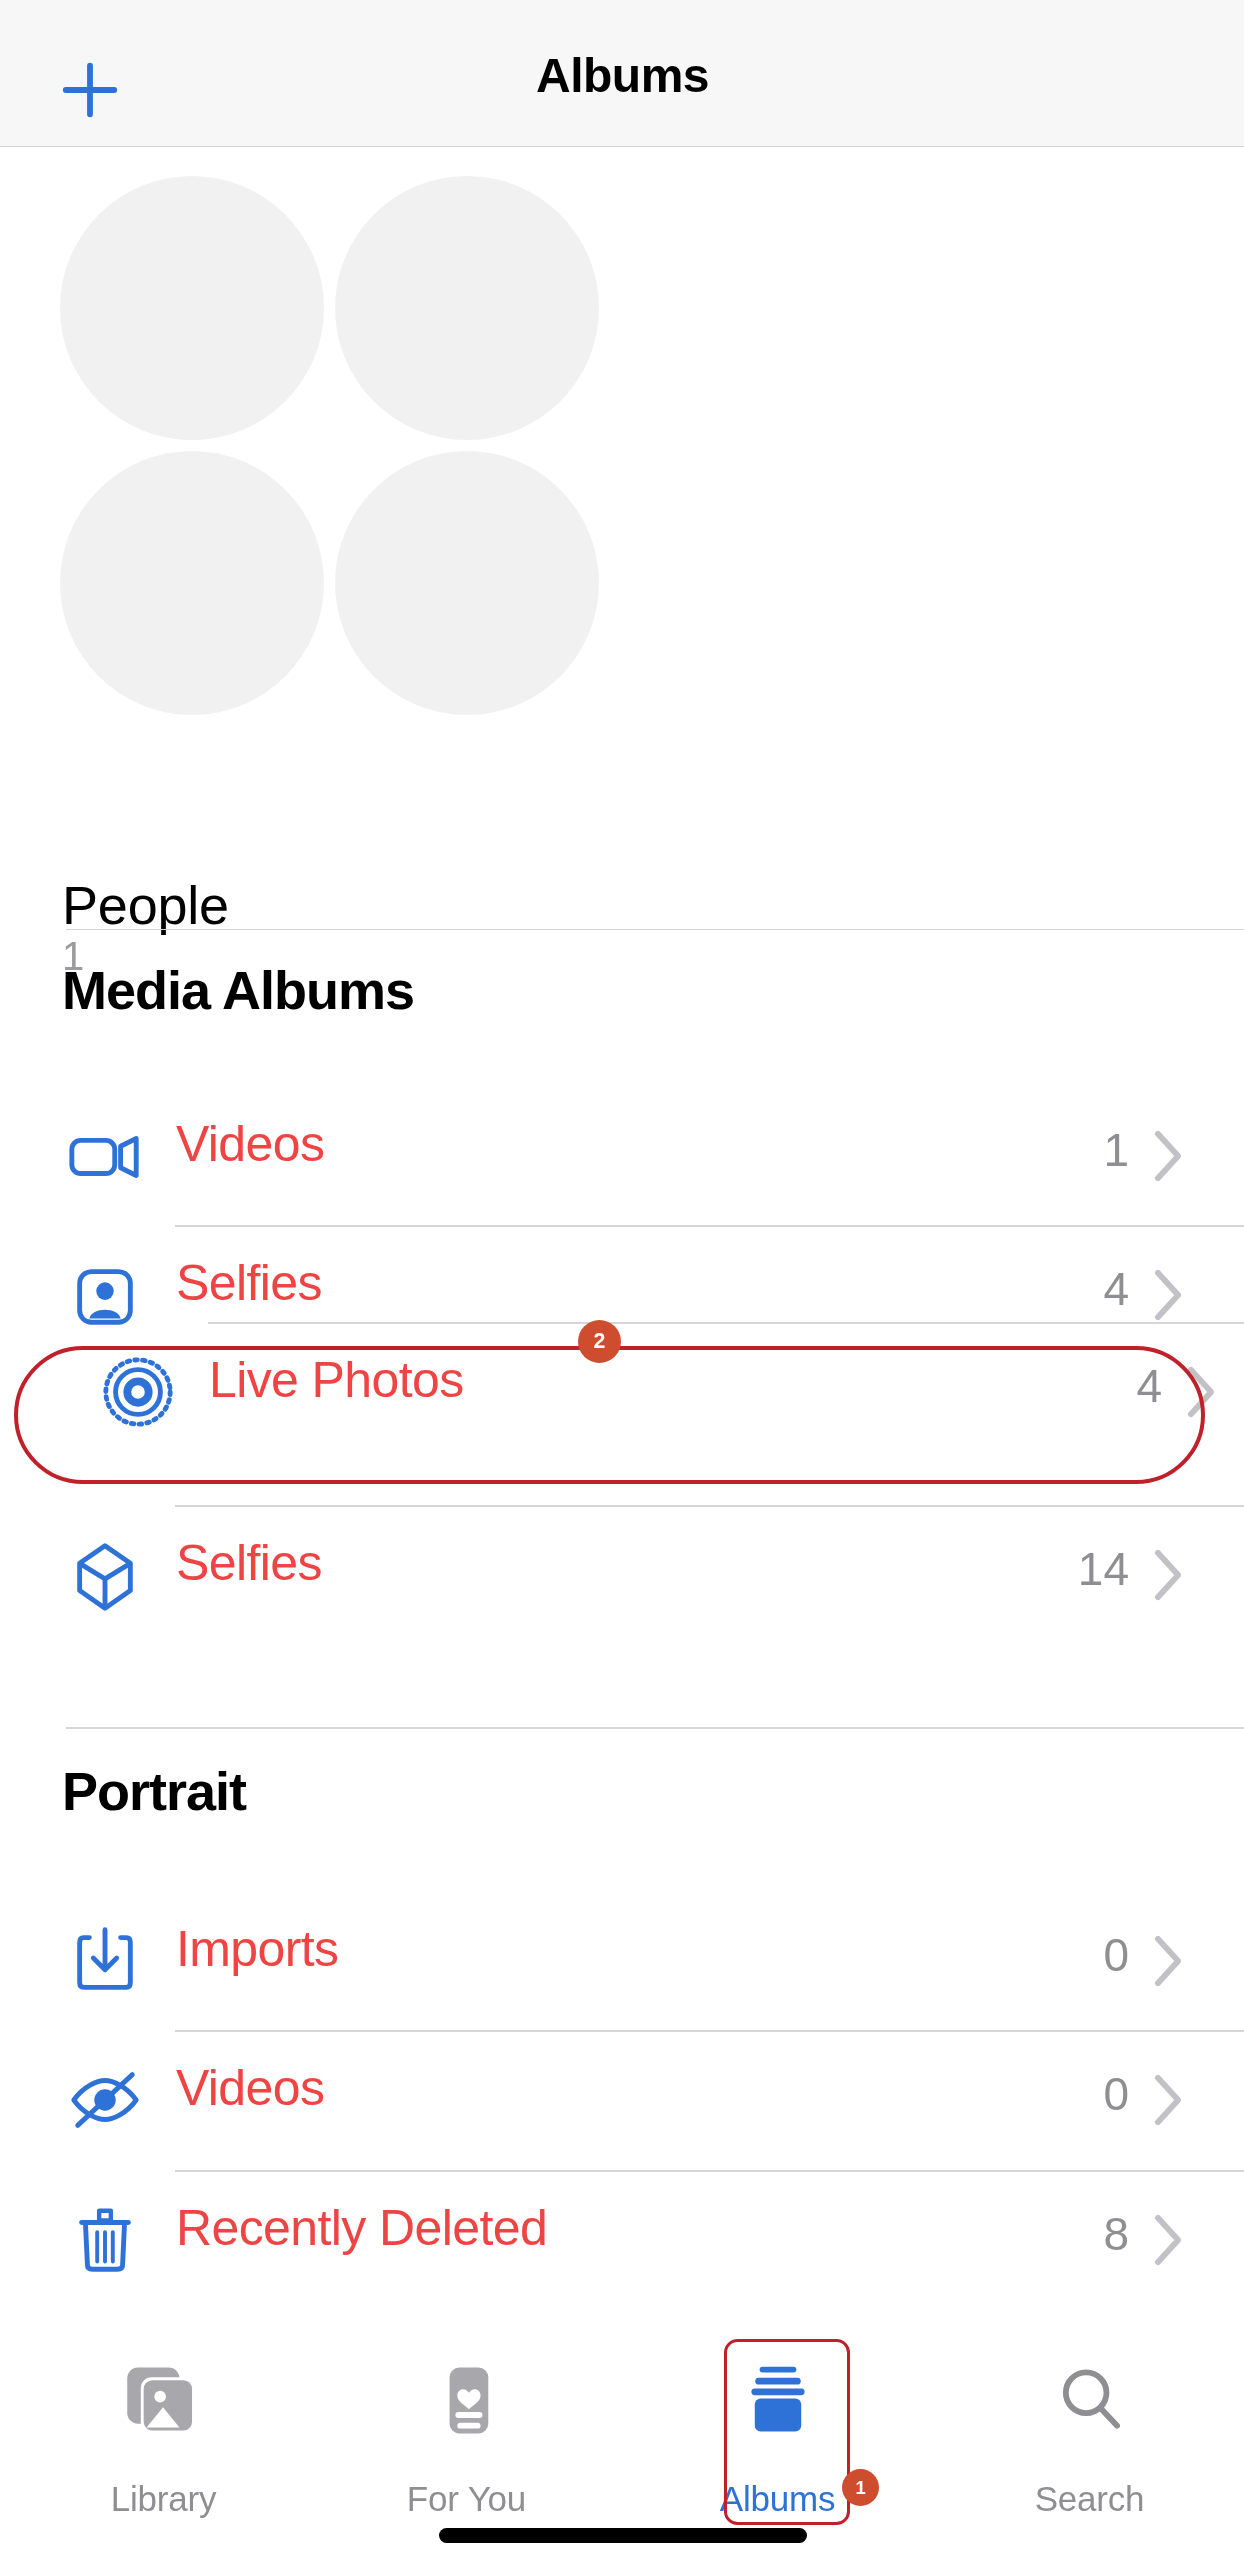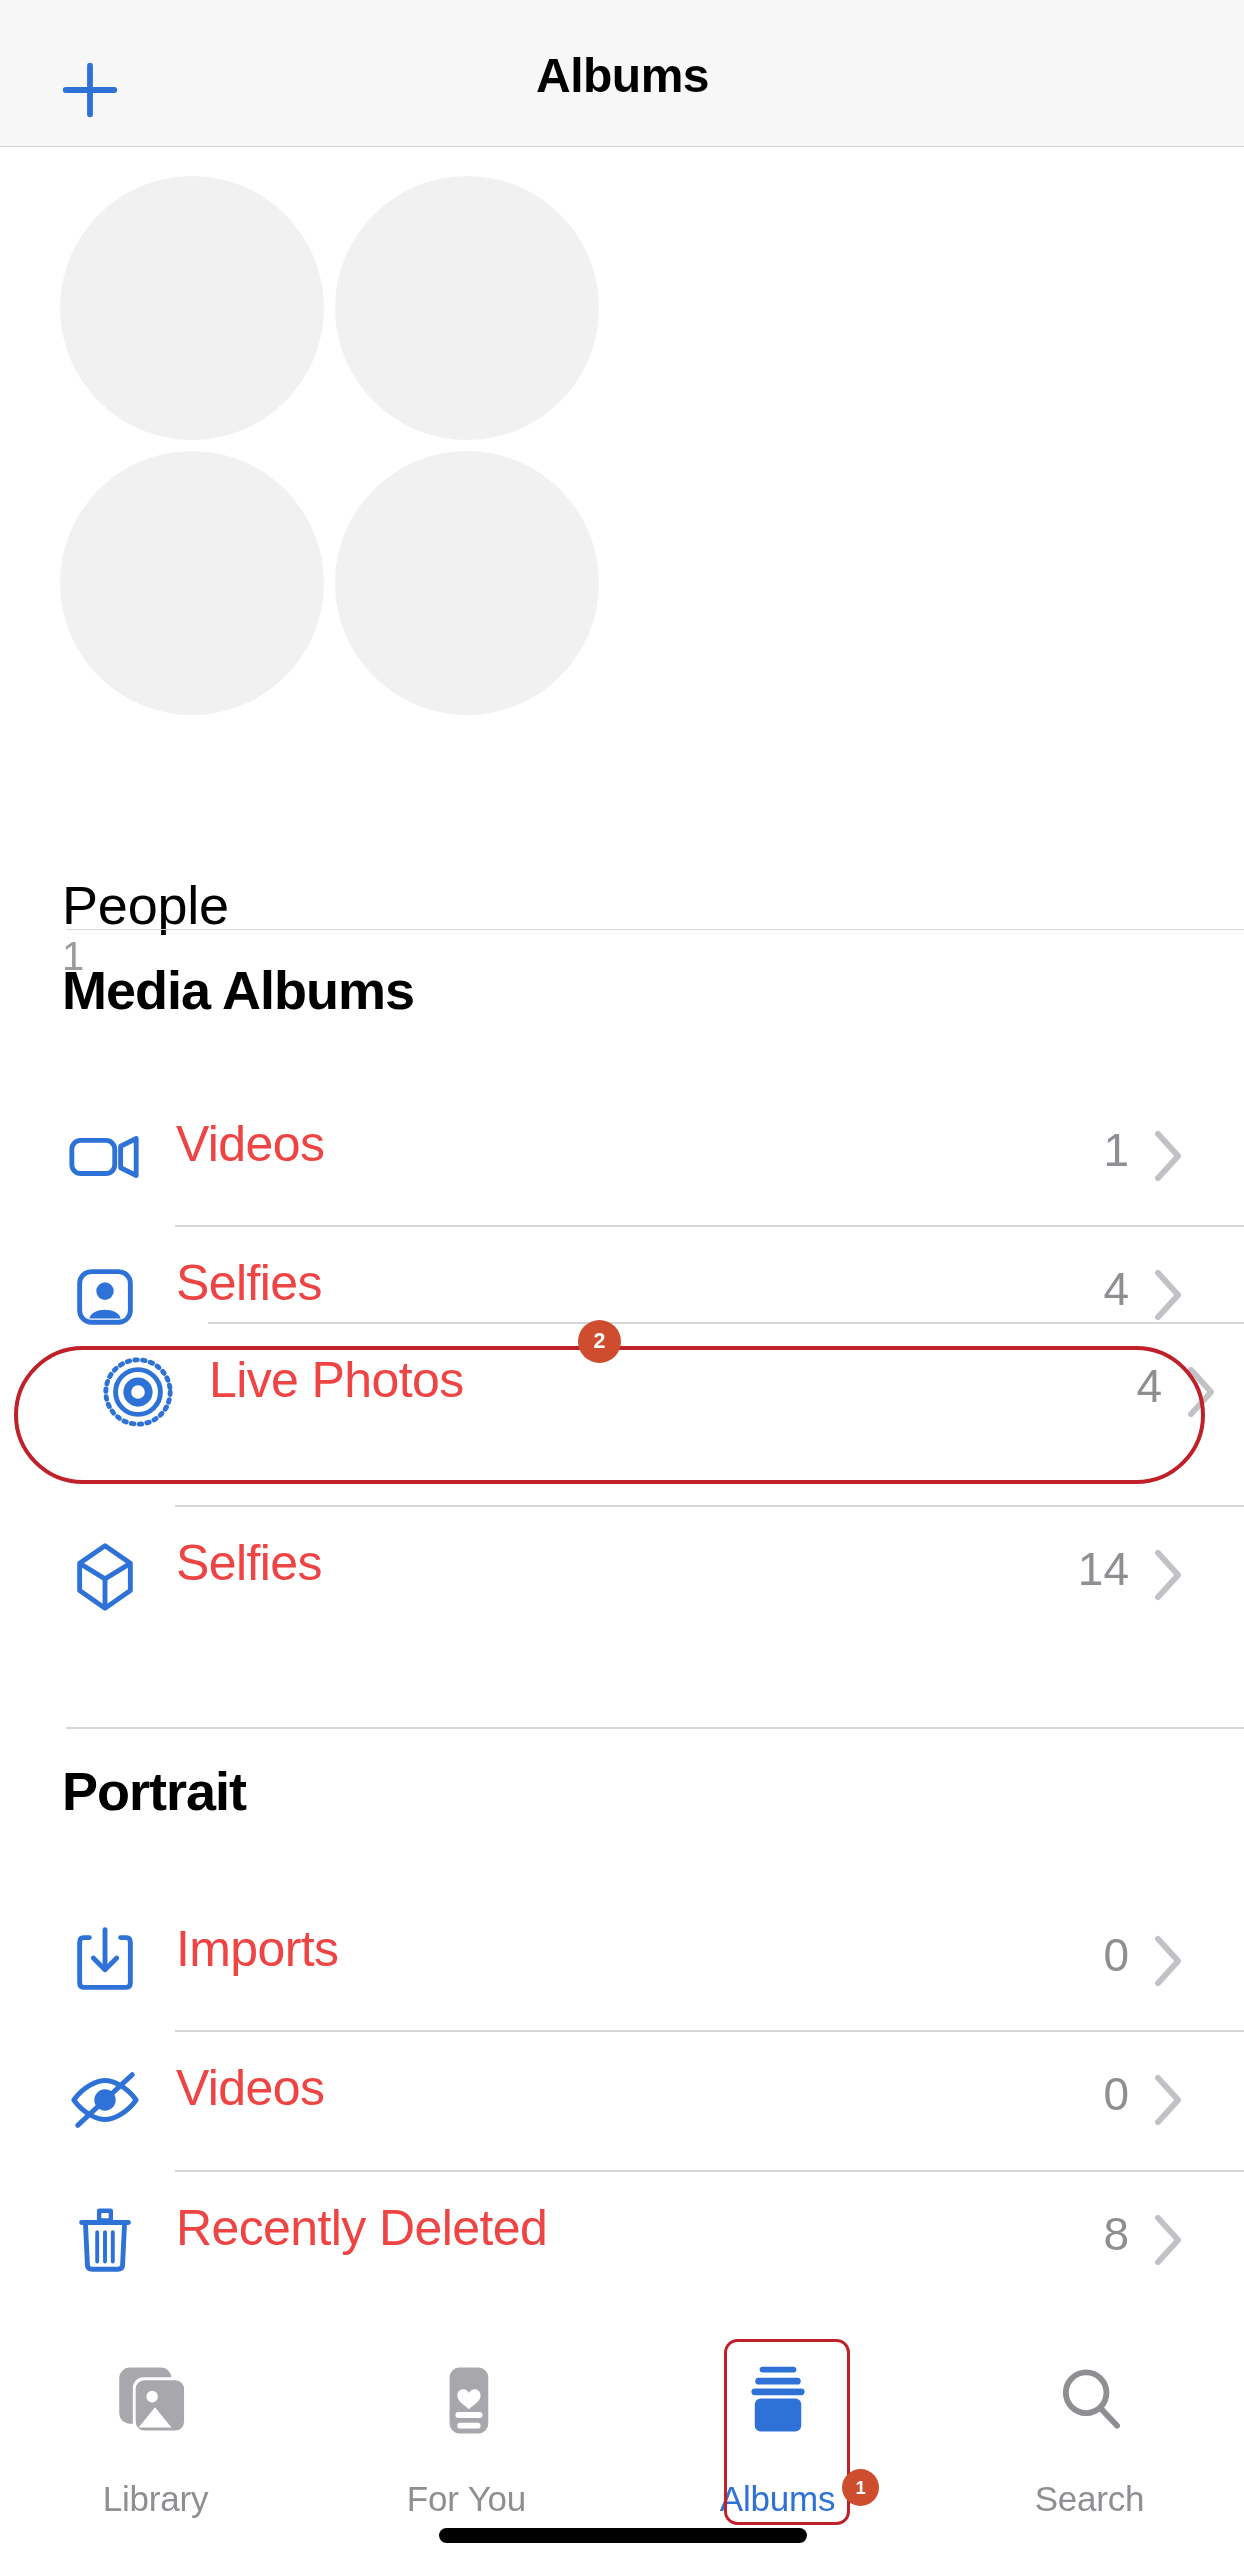--- a/index.html
+++ b/index.html
@@ -297,21 +297,21 @@
   <div class="row-count">8</div>
   <div class="row-chevron">
     <svg viewBox="0 0 34 56" width="33" height="54">
       <path d="M6 5 L27 28 L6 51" fill="none" stroke="#c2c2c6" stroke-width="6" stroke-linecap="round" stroke-linejoin="round"></path>
     </svg>
   </div>
 </div>
 
 <div class="tabbar">
 
-  <div class="tab" style="left:0;padding-left:16px;">
+  <div class="tab" style="left:8px;padding-left:16px;">
     <div class="tab-icon">
       <svg viewBox="0 0 92 92" width="89" height="89">
         <rect x="8" y="12" width="54" height="58" rx="11" fill="#a8a8ac"></rect>
         <rect x="22" y="22" width="56" height="58" rx="11" fill="#fff"></rect>
         <rect x="25" y="25" width="50" height="52" rx="9" fill="#a8a8ac"></rect>
         <circle cx="42" cy="42" r="6" fill="#fff"></circle>
         <path d="M28 74 L45 53 L62 74 Z" fill="#fff"></path>
       </svg>
     </div>
     <div class="tab-label">Library</div>

